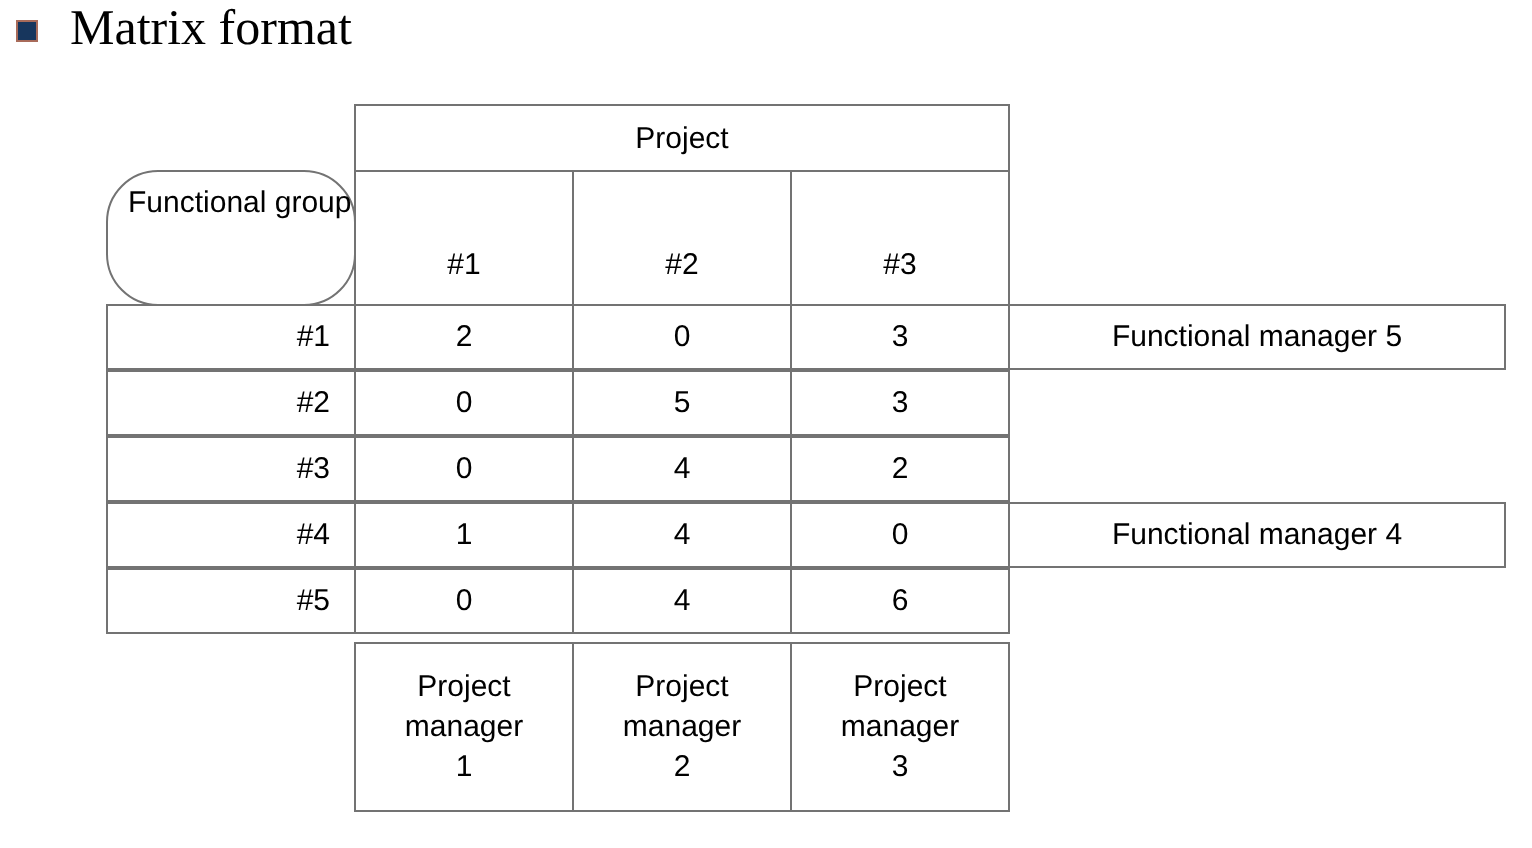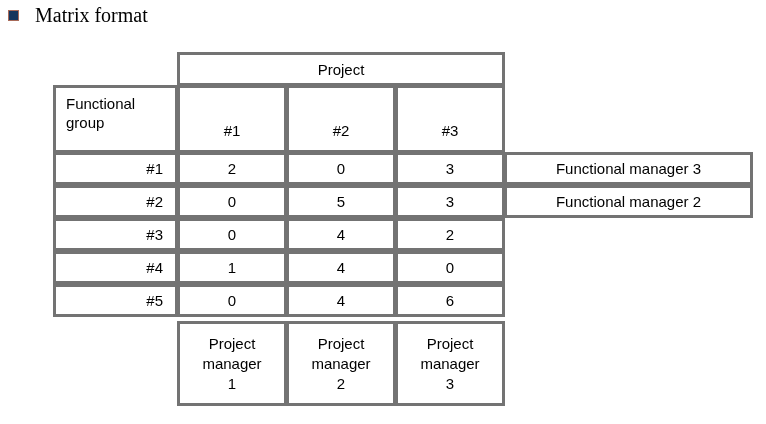--- a/index.html
+++ b/index.html
@@ -29,21 +29,21 @@
     height: 11px;
     background: #17365d;
     border: 1px solid #a86b5a;
     box-sizing: border-box;
     margin-top: 9px;
     margin-right: 16px;
     flex: 0 0 auto;
   }
   #slide-title .title-text {
     font-family: "Liberation Serif", serif;
-    font-size: 20px;
+    font-size: 25px;
     line-height: 28px;
     color: #000000;
     white-space: nowrap;
   }
 
   
   .matrix-wrap {
     position: absolute;
     left: 0;
     top: 0;
@@ -51,21 +51,21 @@
     height: 424px;
   }
   .cell {
     position: absolute;
     box-sizing: border-box;
     font-size: 15px;
     line-height: 19px;
     color: #000000;
     background: #ffffff;
   }
-  .bdr { border: 3px solid #737373; }
+  .bdr { border: 1px solid #737373; }
 
   .ctr {
     display: flex;
     align-items: center;
     justify-content: center;
     text-align: center;
   }
   .ctr-multi {
     display: flex;
     align-items: center;
@@ -82,21 +82,21 @@
   .lft-top {
     display: block;
     padding: 6px 0 0 10px;
     text-align: left;
   }
 
   
   #project-header { left: 177px; top: 52px; width: 328px; height: 34px; }
 
   
-  #functional-group-cell { left: 53px; top: 85px; width: 125px; height: 68px; }
+  #functional-group-cell { left: 53px; top: 85px; width: 125px; height: 68px; border-radius: 26px; }
 
   
   #proj-h-0 { left: 177px; top: 85px; width: 110px; height: 68px; }
   #proj-h-1 { left: 286px; top: 85px; width: 110px; height: 68px; }
   #proj-h-2 { left: 395px; top: 85px; width: 110px; height: 68px; }
   .proj-sub {
     display: flex;
     align-items: flex-end;
     justify-content: center;
     padding-bottom: 10px;
@@ -137,37 +137,37 @@
   <div class="cell bdr lft-top" id="functional-group-cell">Functional group</div>
 
   <div class="cell bdr proj-sub" id="proj-h-0">#1</div>
   <div class="cell bdr proj-sub" id="proj-h-1">#2</div>
   <div class="cell bdr proj-sub" id="proj-h-2">#3</div>
 
   <div class="cell bdr rgt row-label r0">#1</div>
   <div class="cell bdr ctr data-c0 r0">2</div>
   <div class="cell bdr ctr data-c1 r0">0</div>
   <div class="cell bdr ctr data-c2 r0">3</div>
-  <div class="cell bdr ctr fm-cell r0">Functional manager 3</div>
+  <div class="cell bdr ctr fm-cell r0">Functional manager 5</div>
 
   <div class="cell bdr rgt row-label r1">#2</div>
   <div class="cell bdr ctr data-c0 r1">0</div>
   <div class="cell bdr ctr data-c1 r1">5</div>
   <div class="cell bdr ctr data-c2 r1">3</div>
-  <div class="cell bdr ctr fm-cell r1">Functional manager 2</div>
 
   <div class="cell bdr rgt row-label r2">#3</div>
   <div class="cell bdr ctr data-c0 r2">0</div>
   <div class="cell bdr ctr data-c1 r2">4</div>
   <div class="cell bdr ctr data-c2 r2">2</div>
 
   <div class="cell bdr rgt row-label r3">#4</div>
   <div class="cell bdr ctr data-c0 r3">1</div>
   <div class="cell bdr ctr data-c1 r3">4</div>
   <div class="cell bdr ctr data-c2 r3">0</div>
+  <div class="cell bdr ctr fm-cell r3">Functional manager 4</div>
 
   <div class="cell bdr rgt row-label r4">#5</div>
   <div class="cell bdr ctr data-c0 r4">0</div>
   <div class="cell bdr ctr data-c1 r4">4</div>
   <div class="cell bdr ctr data-c2 r4">6</div>
 
   <div class="cell bdr ctr-multi pm-cell" id="pm-0">
     <div>Project</div>
     <div>manager</div>
     <div>1</div>

